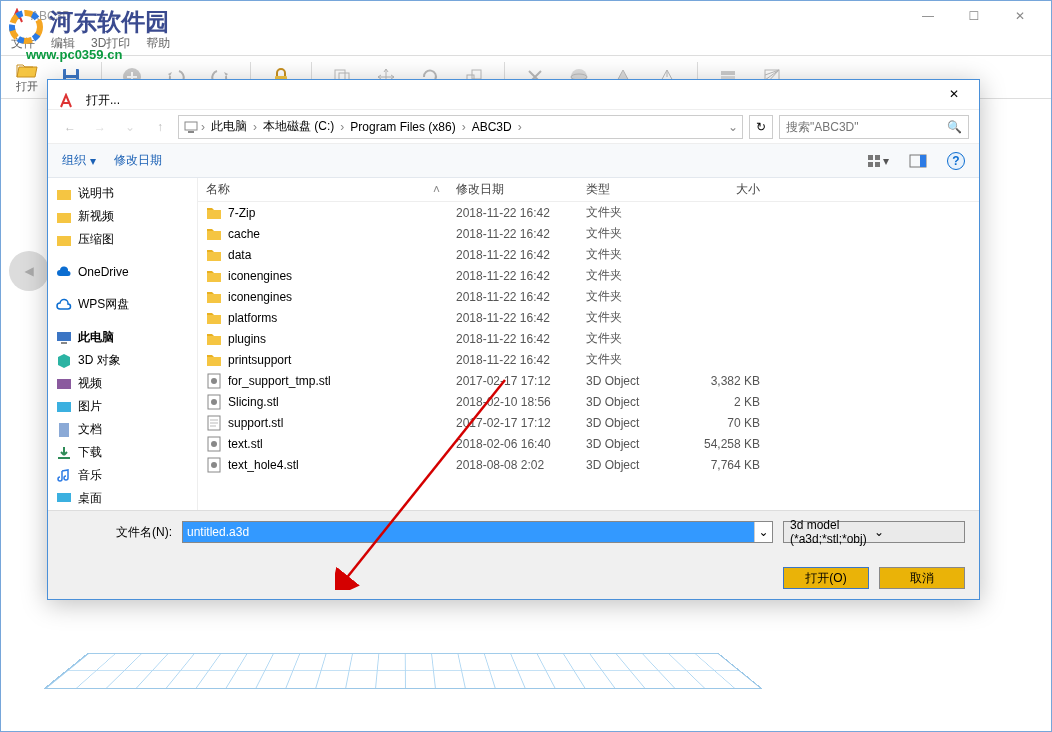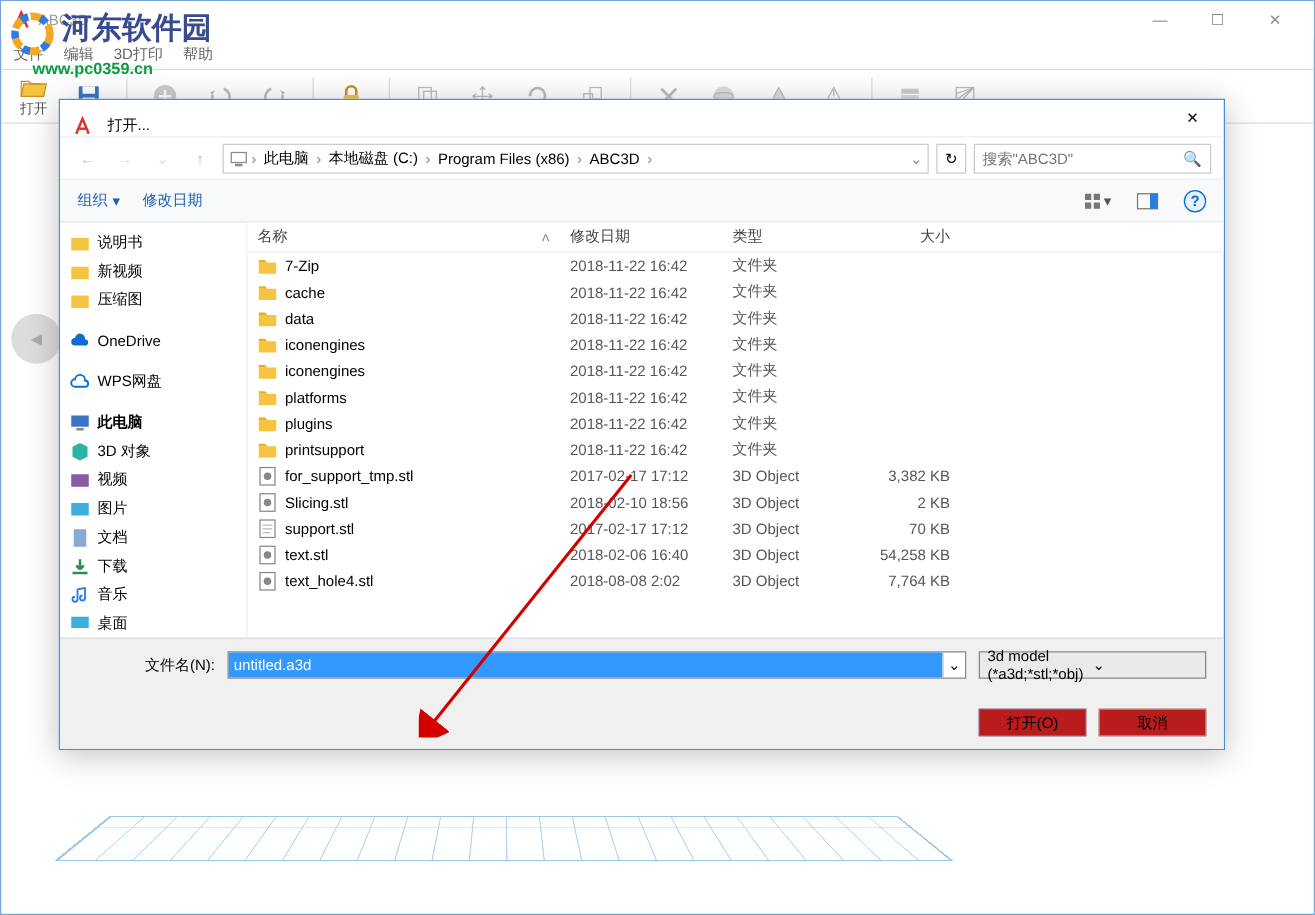--- a/index.html
+++ b/index.html
@@ -62,21 +62,21 @@
 .file-icon{width:16px;height:16px;flex:none}
 .dlg-bottom{border-top:1px solid #ddd;padding:10px 14px;display:flex;flex-direction:column;gap:24px;background:#f0f0f0}
 .row1{display:flex;align-items:center;gap:10px}
 .lbl{width:110px;text-align:right}
 .fname-wrap{flex:1;display:flex;border:1px solid #888;background:#fff;height:22px}
 .fname-wrap input{border:none;outline:none;flex:1;padding:0 4px;background:#3399ff;color:#fff;font-size:12px}
 .fname-dd{width:18px;display:flex;align-items:center;justify-content:center;border-left:1px solid #ccc;cursor:pointer}
 .filter{width:182px;height:22px;border:1px solid #888;background:#eaeaea;display:flex;align-items:center;padding:0 6px;cursor:pointer}
 .filter span{flex:1}
 .row2{display:flex;justify-content:flex-end;gap:10px}
-.dlg-btn{width:86px;height:22px;border:1px solid #888;background:#b91c1c;display:flex;align-items:center;justify-content:center;cursor:pointer}
+.dlg-btn{width:86px;height:22px;border:1px solid #888;background:#eab308;display:flex;align-items:center;justify-content:center;cursor:pointer}
 .dlg-btn.primary{border:1px solid #3b75c4}
 
 .arrow-line{position:absolute;left:335px;top:370px;width:180px;height:220px;pointer-events:none;z-index:11}
 svg{display:block}
 </style>
 </head>
 <body>
 
 <div class="main-window">
   <div class="titlebar">

